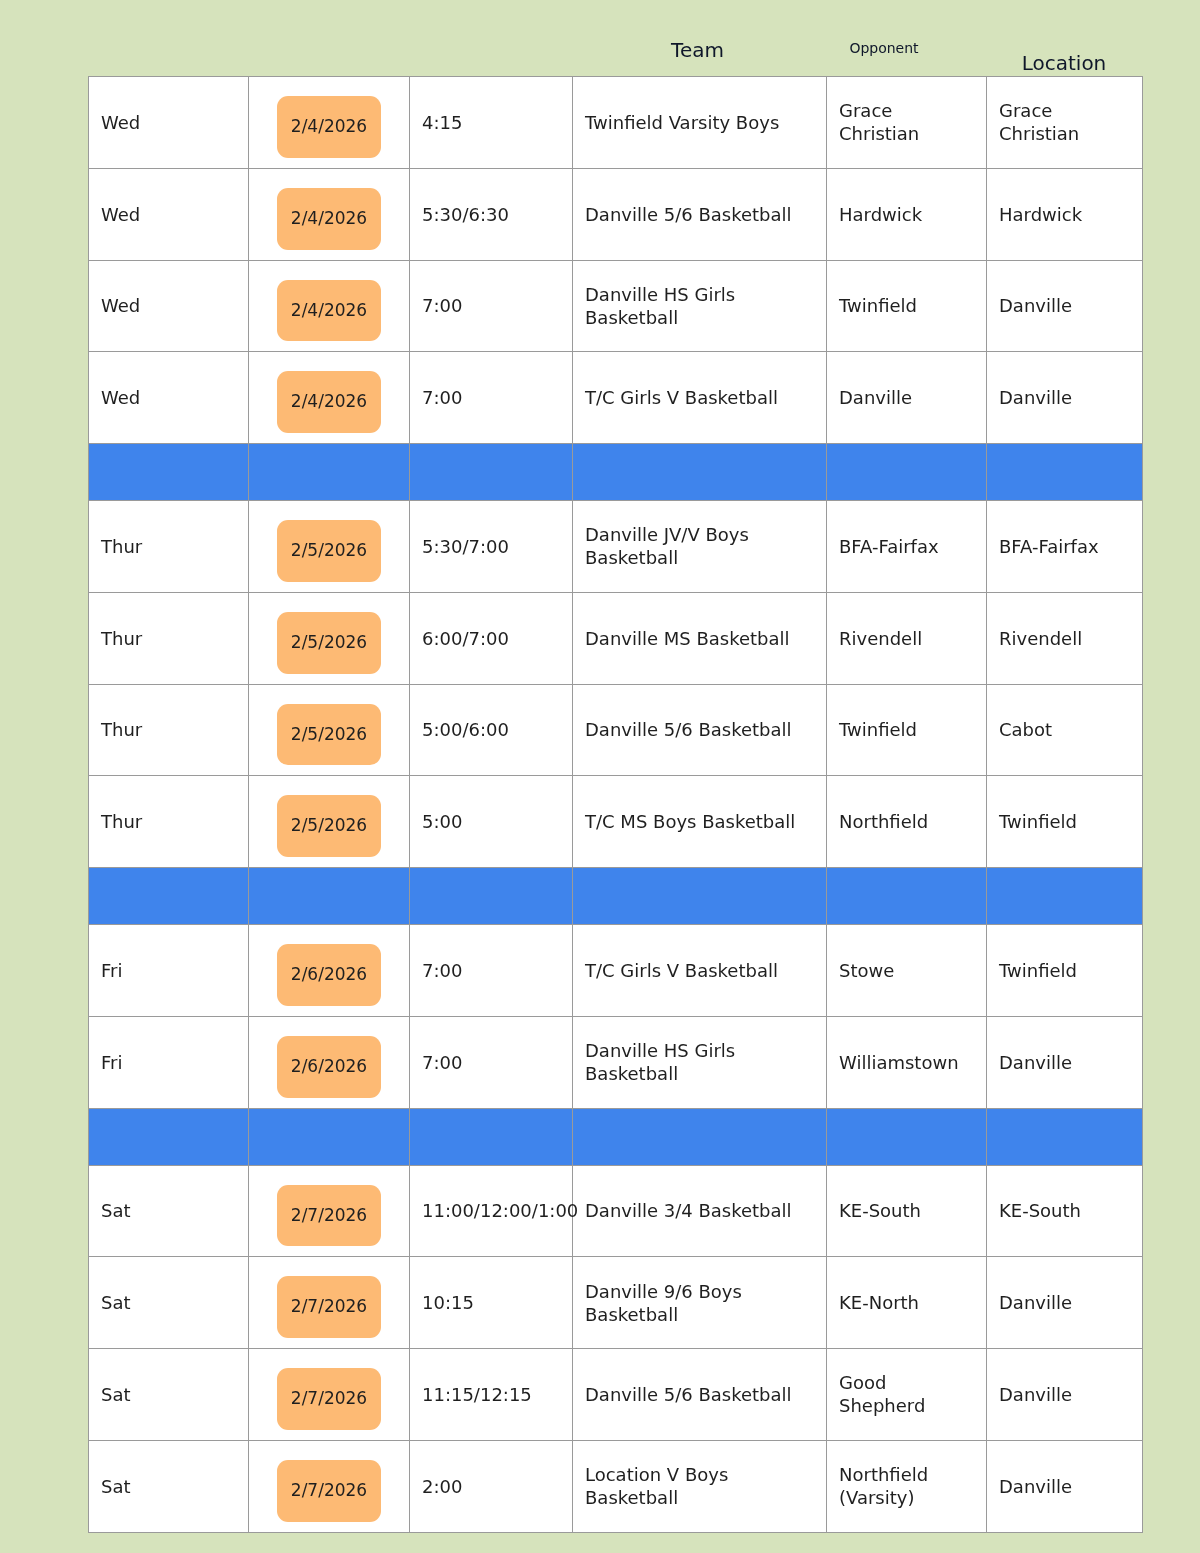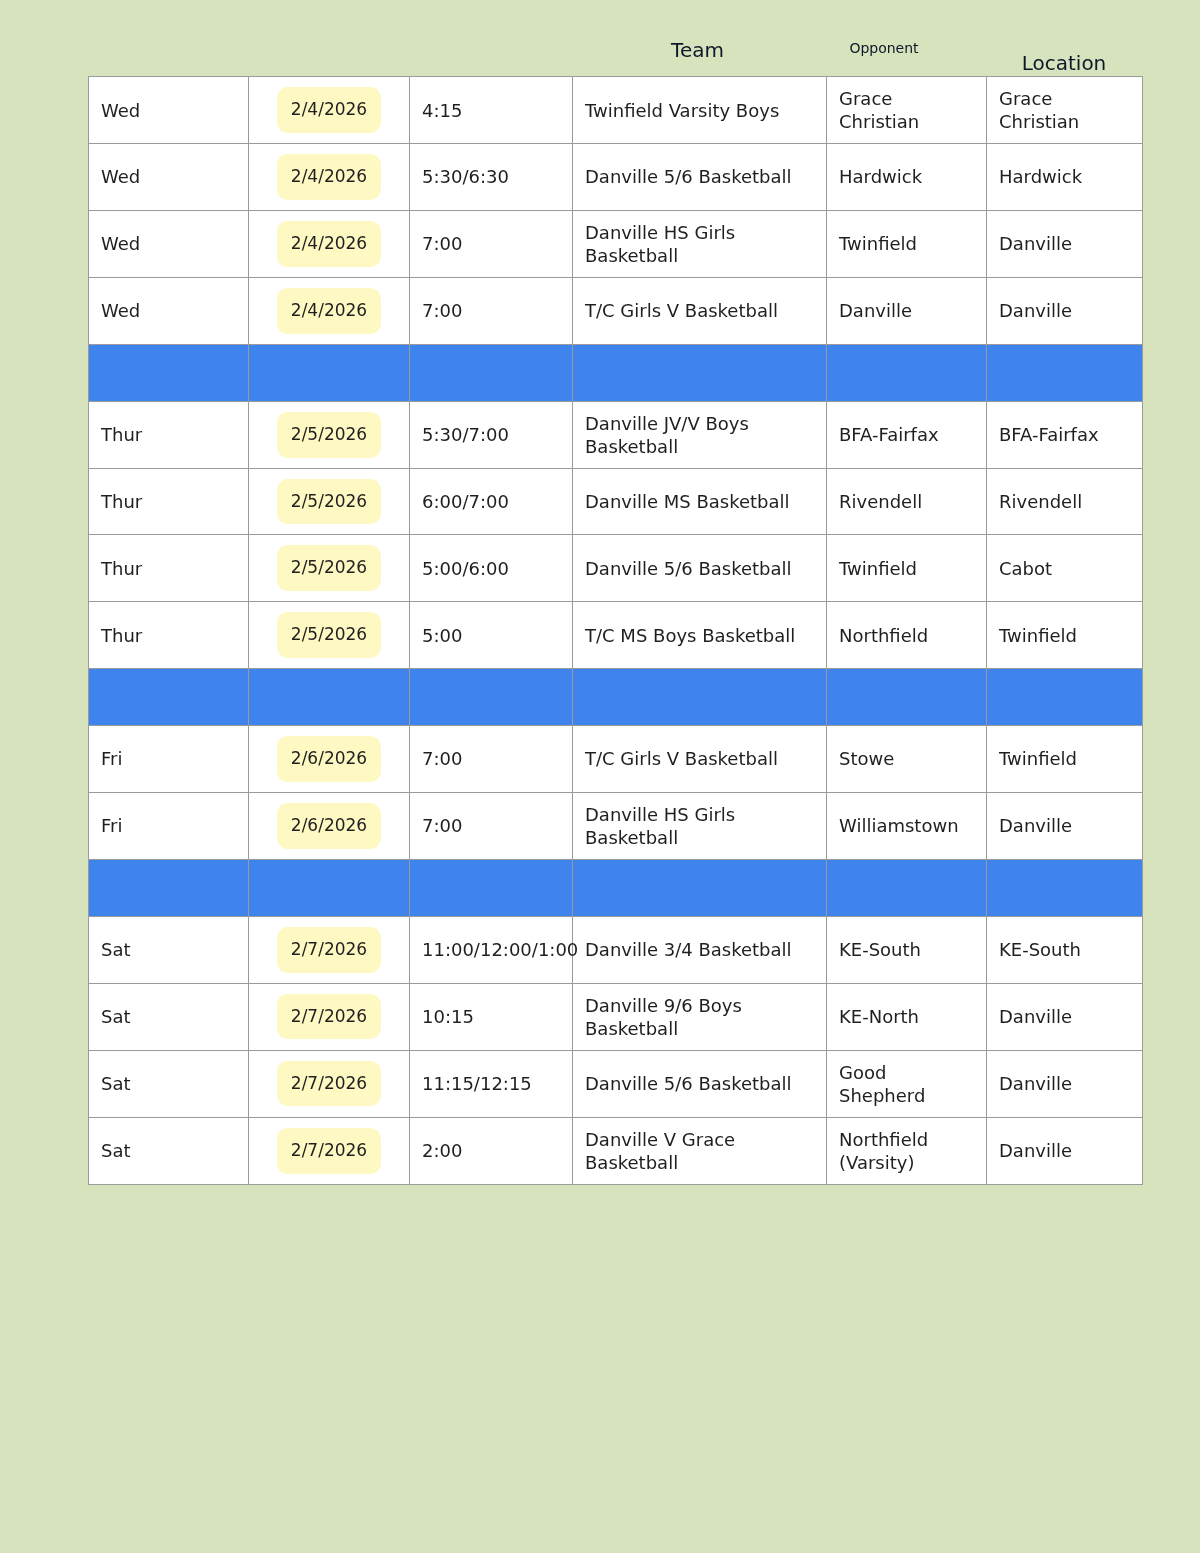--- a/index.html
+++ b/index.html
@@ -64,26 +64,27 @@
 
   td.day  { font-size: 18px; }
   td.date { text-align: center; padding: 10px 6px; }
   td.time { text-align: left; font-size: 18px; padding: 10px 4px; }
   td.team { font-size: 18px; }
   td.opp  { font-size: 17px; }
   td.loc  { font-size: 18px; }
 
   .datepill {
     display: inline-block;
-    background: #fef9c3;
+    background: #fdba74;
     border-radius: 11px;
-    padding: 12px 14px;
+    padding: 20px 14px;
     font-size: 17px;
     color: #1f1f1f;
     white-space: nowrap;
+    margin-top: 9px;
   }
   tr.spacer td {
     background: #3f84ec;
     height: 56px;
     padding: 0;
     border-color: #9a9a9a;
   }
 </style>
 </head>
 <body>
@@ -231,20 +232,20 @@
           <td class="date"><span class="datepill">2/7/2026</span></td>
           <td class="time">11:15/12:15</td>
           <td class="team">Danville 5/6 Basketball</td>
           <td class="opp">Good Shepherd</td>
           <td class="loc">Danville</td>
         </tr>
         <tr>
           <td class="day">Sat</td>
           <td class="date"><span class="datepill">2/7/2026</span></td>
           <td class="time">2:00</td>
-          <td class="team">Danville V Grace Basketball</td>
+          <td class="team">Location V Boys Basketball</td>
           <td class="opp">Northfield (Varsity)</td>
           <td class="loc">Danville</td>
         </tr>
       </tbody>
   </table>
 
 </div>
 
 </body></html>

